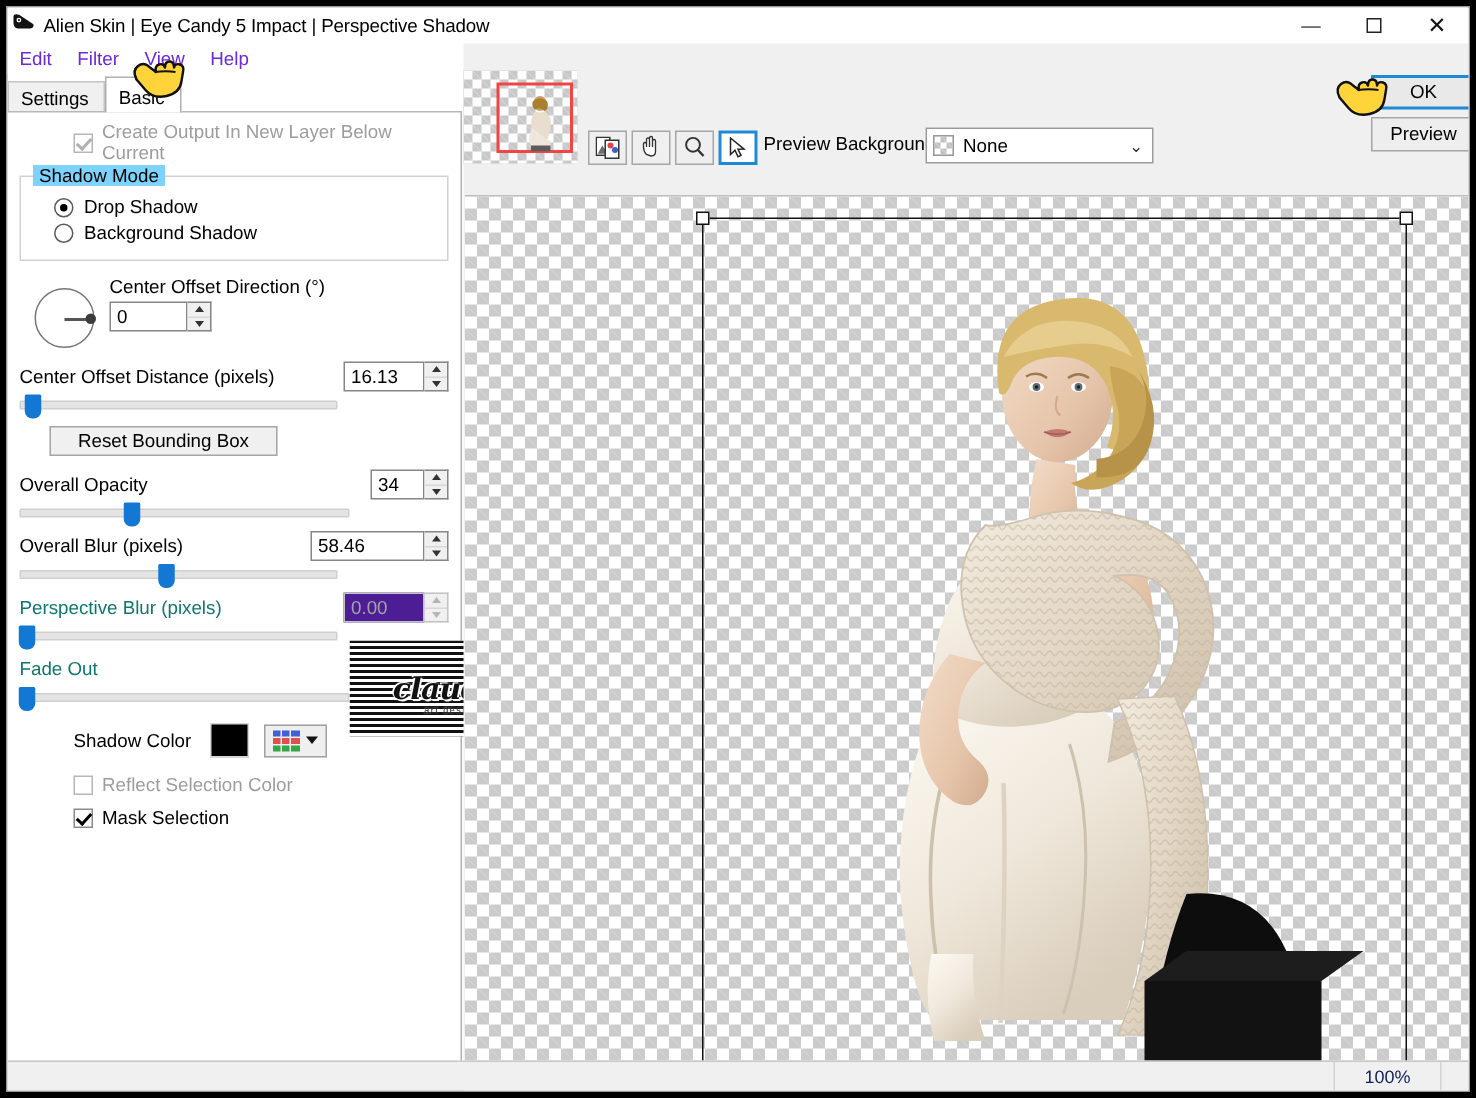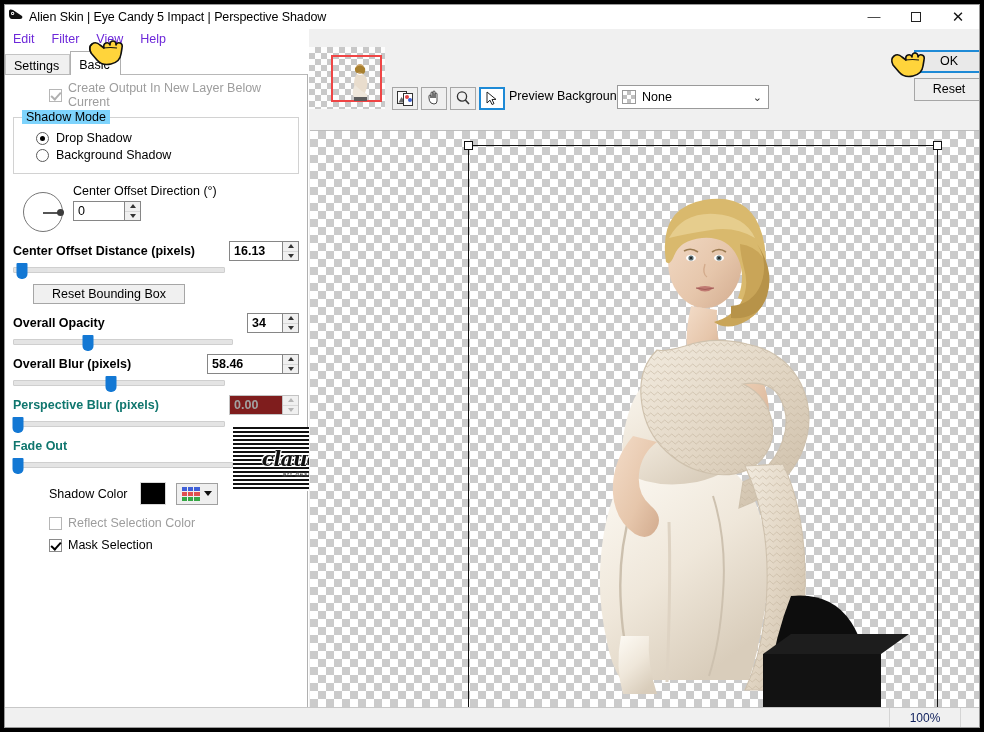--- a/index.html
+++ b/index.html
@@ -123,38 +123,38 @@
   }
   .dial-right { margin-left:10px; }
   .dial-right .caption { font-size:12.5px; margin-bottom:3px; }
 
   .spin { display:flex; align-items:stretch; height:20px; }
   .spin input, .spin .val {
     height:20px; border:1px solid #868686; background:#fff; font-size:12.5px;
     padding:1px 4px; line-height:17px; font-family:"Liberation Sans", sans-serif;
     color:#000;
   }
-  .spin .val.disabled { color:#a2a2a2; border-color:#c3c3c3; background:#7f1d1d; }
+  .spin .val.disabled { color:#a2a2a2; border-color:#c3c3c3; background:#4c1d95; }
   .spin .arrows {
     width:16px; height:20px; border:1px solid #868686; border-left:none;
     background:#f0f0f0; display:flex; flex-direction:column;
   }
   .spin .arrows.disabled { border-color:#c3c3c3; }
   .spin .arr {
     flex:1; display:flex; align-items:center; justify-content:center;
     font-size:6px; color:#333; line-height:1;
   }
   .spin .arr.down { border-top:1px solid #d8d8d8; }
   .tri-up { width:0;height:0;border-left:3.5px solid transparent;border-right:3.5px solid transparent;border-bottom:4px solid #333; }
   .tri-dn { width:0;height:0;border-left:3.5px solid transparent;border-right:3.5px solid transparent;border-top:4px solid #333; }
   .arrows.disabled .tri-up { border-bottom-color:#b5b5b5; }
   .arrows.disabled .tri-dn { border-top-color:#b5b5b5; }
 
   
-  .ctl { margin-top:9px; position:relative;font-weight:bold; }
+  .ctl { margin-top:9px; position:relative; }
   .ctl-head { display:flex; align-items:center; justify-content:space-between; }
   .ctl-title { font-size:12.5px; }
   .ctl-title.disabled { color:#0f766e; }
   .track {
     position:relative; height:6px; margin-top:6px; margin-bottom:2px;
     background:#e4e4e4; border:1px solid #cfcfcf; border-radius:1px;
   }
   .thumb {
     position:absolute; top:-5px; width:11px; height:16px; background:#1378d4;
     border-radius:1px 1px 5px 5px; transform:translateX(-50%);
@@ -587,21 +587,21 @@
 
     <div class="pb-label">Preview Background:</div>
 
     <div class="combo">
       <span class="swatch-sm"></span>
       <span class="ctext">None</span>
       <span class="cchev">⌄</span>
     </div>
 
     <div class="okbtn">OK</div>
-    <div class="cancelbtn">Reset</div>
+    <div class="cancelbtn">Preview</div>
   </div>
 
   <div class="canvas">
 
     <svg class="model" viewBox="0 0 345 550">
       <defs>
         <linearGradient id="skin" x1="0" y1="0" x2="1" y2="1">
           <stop offset="0%" stop-color="#f3dcc8"></stop>
           <stop offset="60%" stop-color="#e6c6ab"></stop>
           <stop offset="100%" stop-color="#d2ab8e"></stop>

